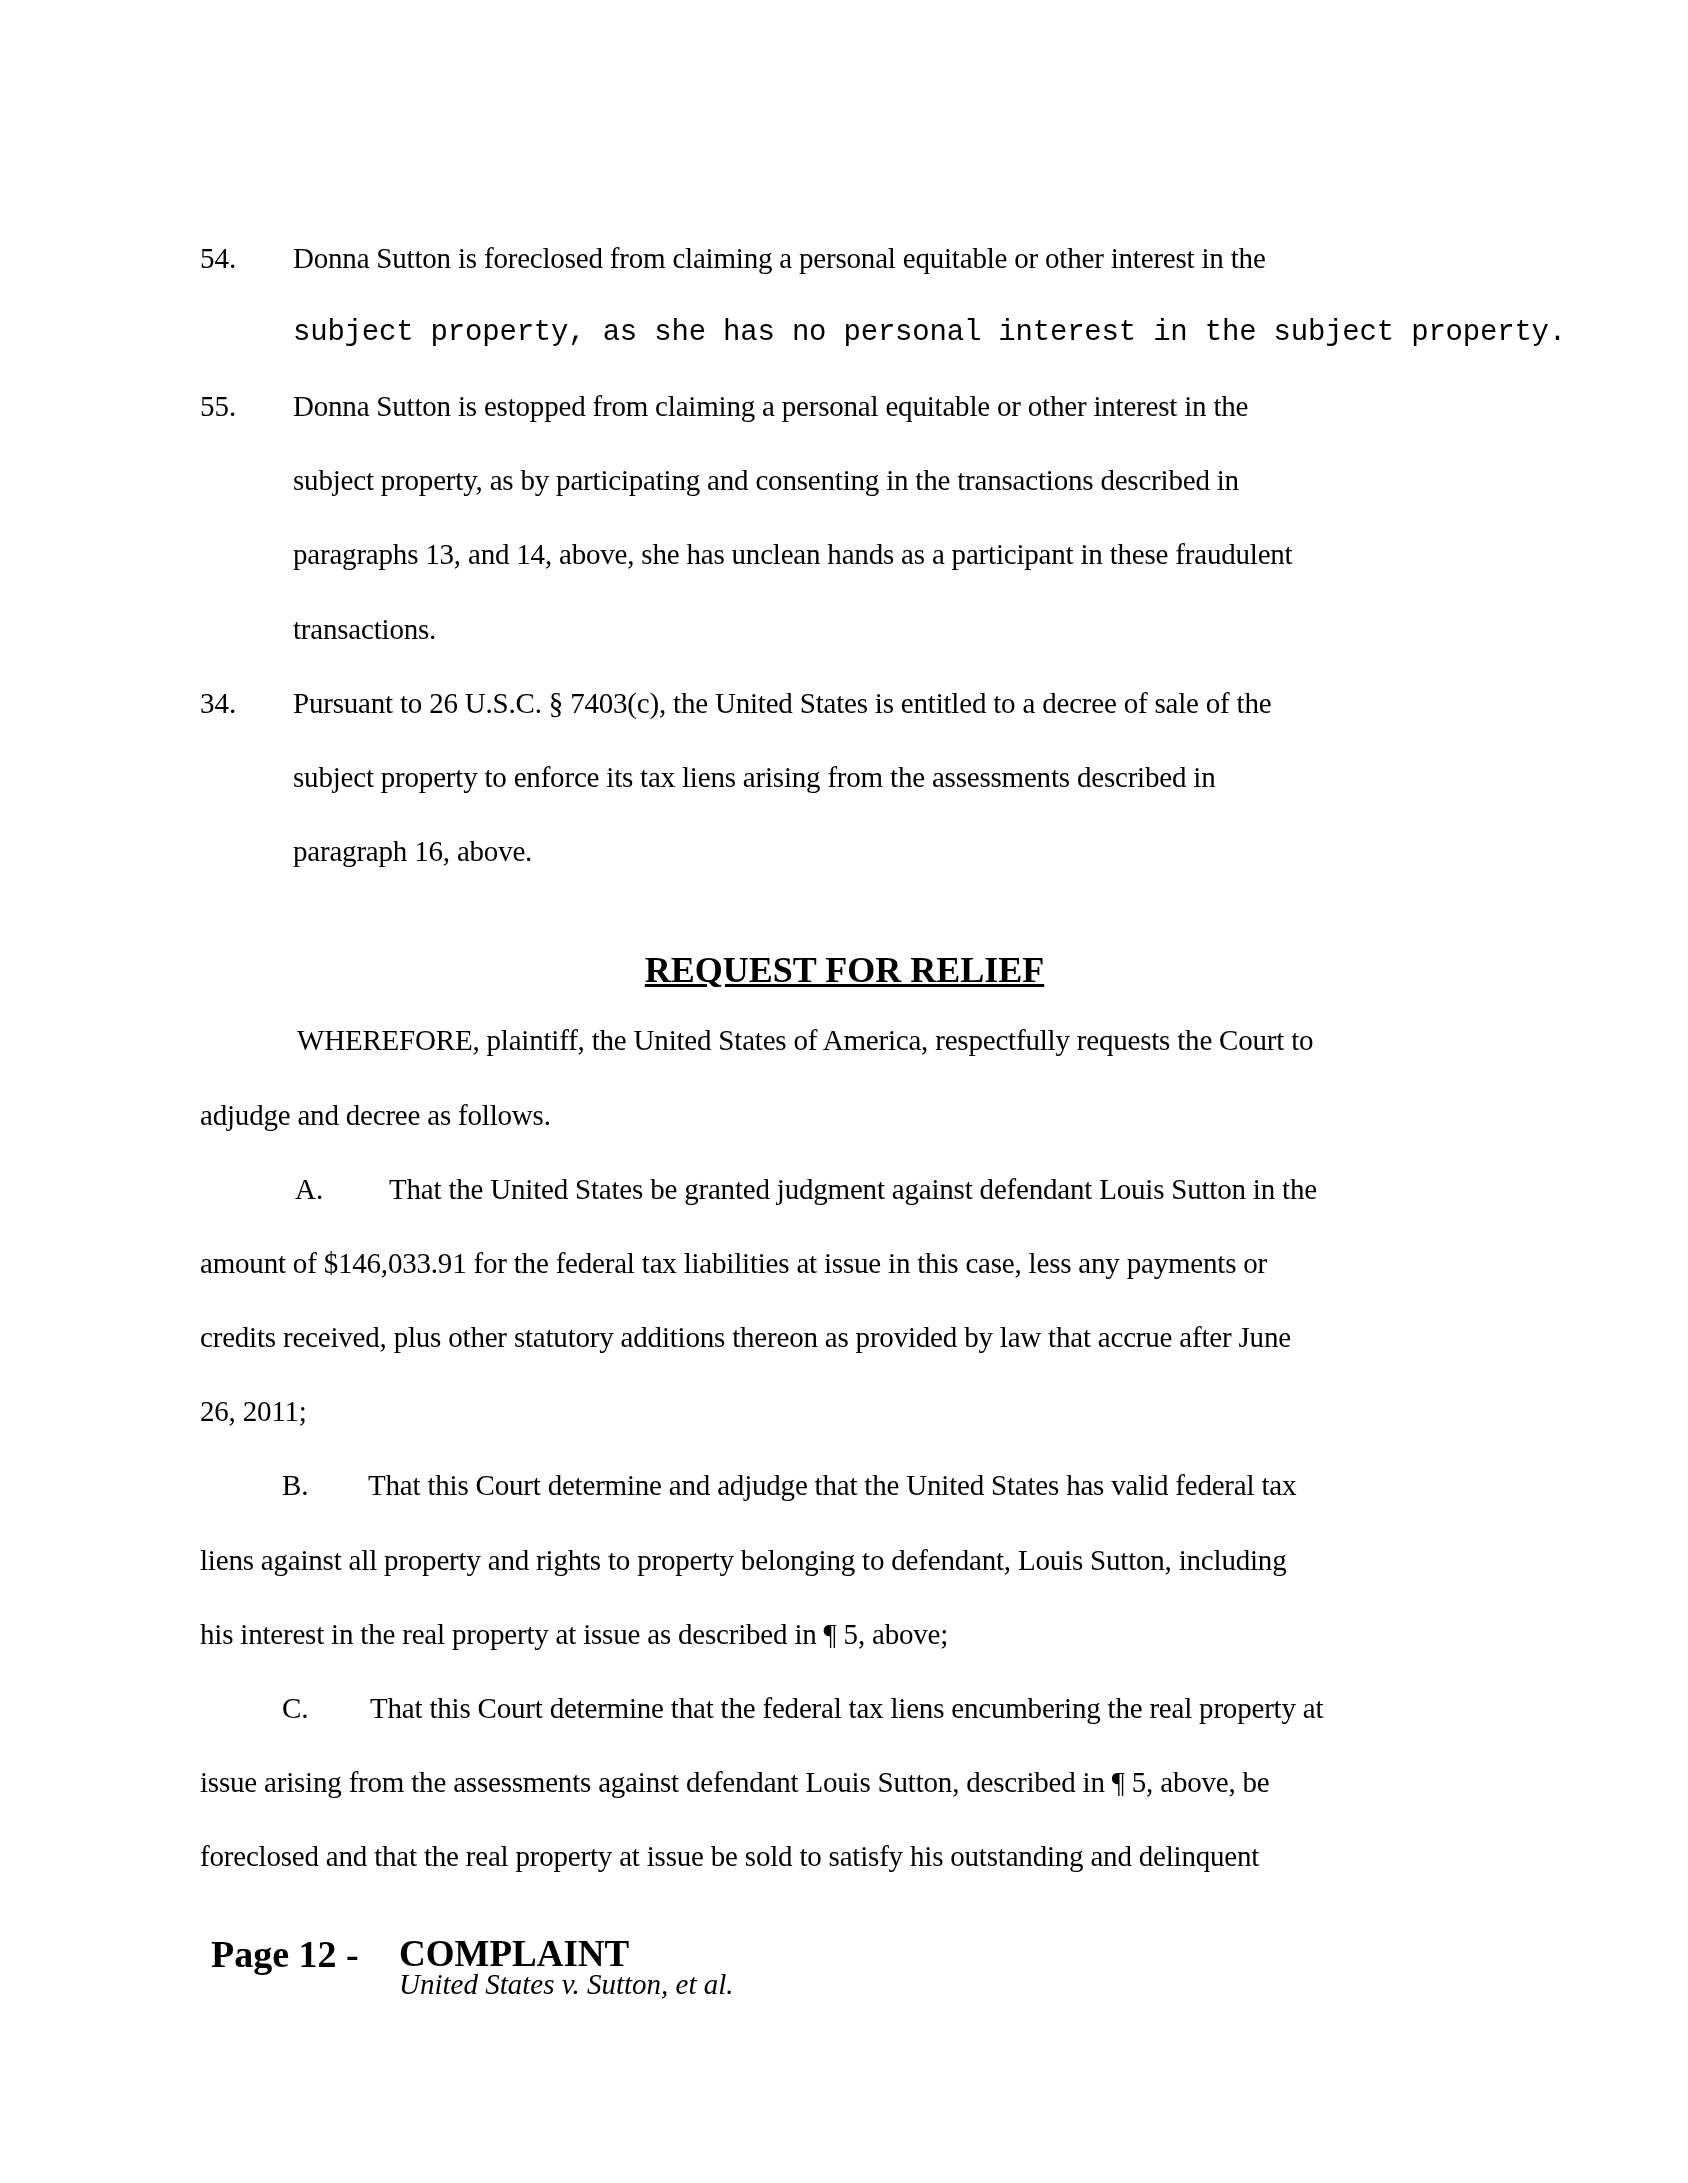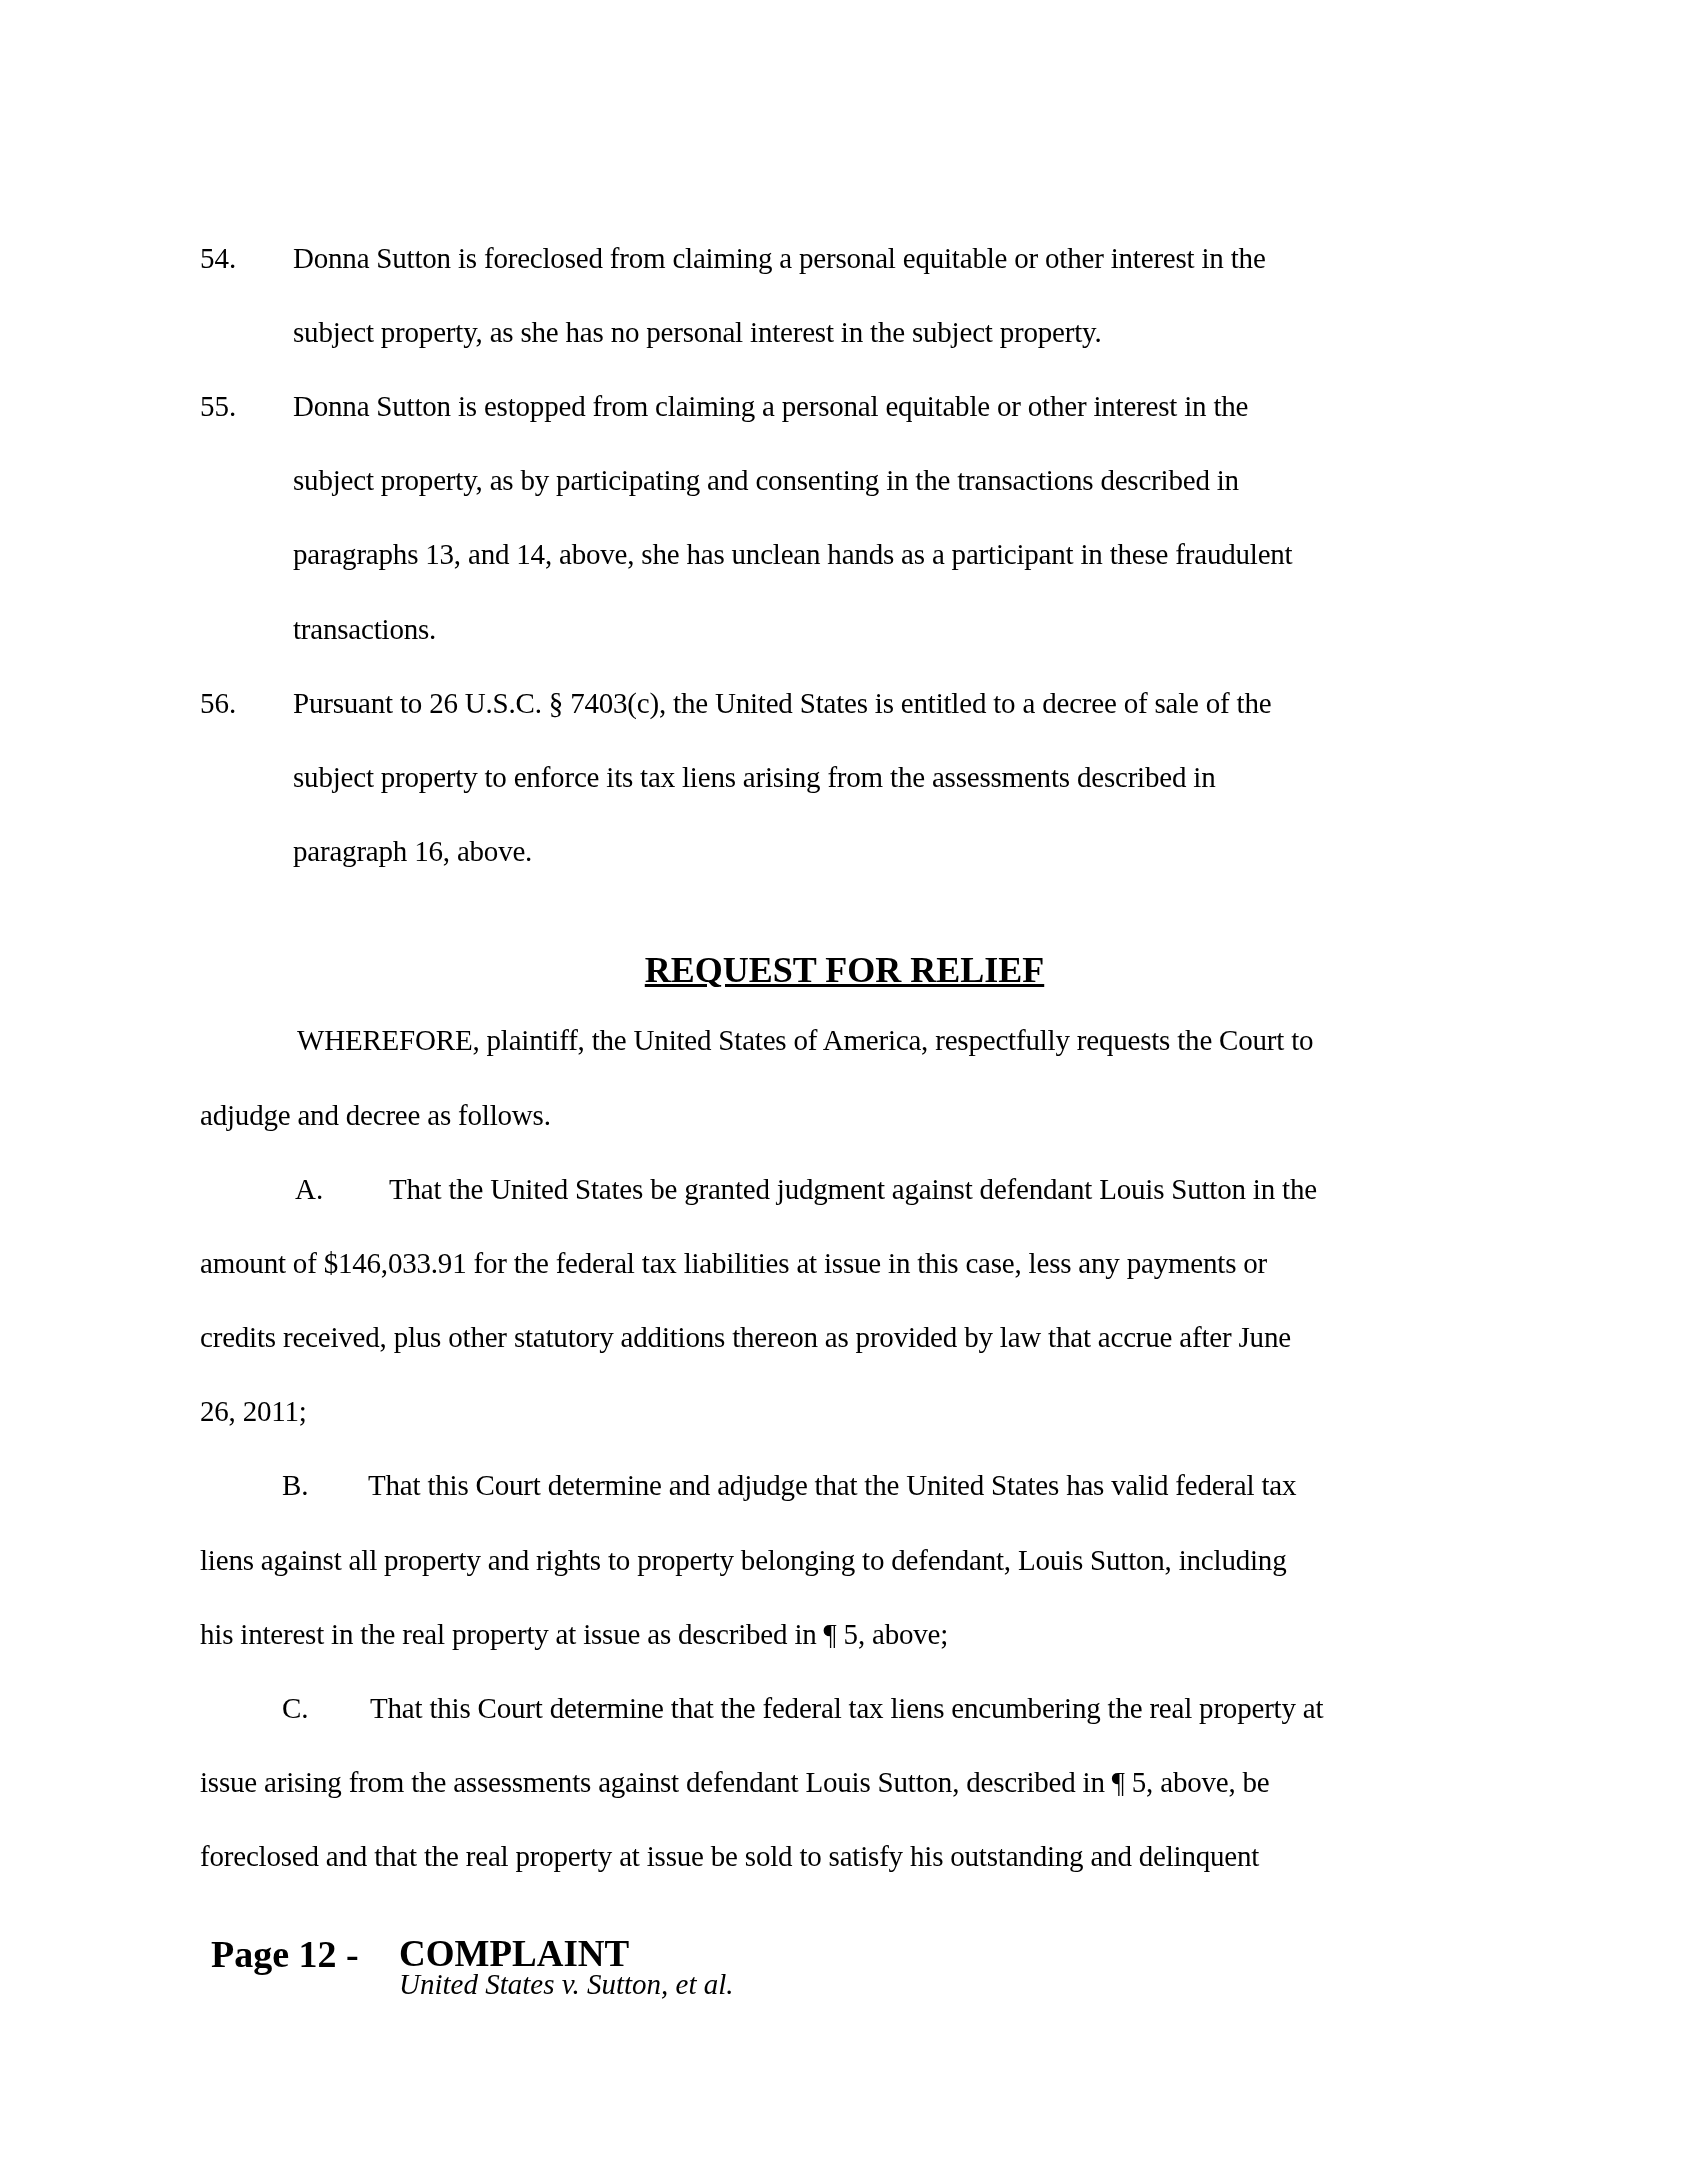--- a/index.html
+++ b/index.html
@@ -23,33 +23,33 @@
   .footer-caption { position: absolute; left: 399px; top: 1968px; font-size: 29px; font-style: italic; }
 </style>
 </head>
 <body>
 
 <div class="page">
 
   <div>
     <span class="num" style="left:200px;top:244px;">54.</span>
     <span class="line" style="left:293px;top:244px;">Donna Sutton is foreclosed from claiming a personal equitable or other interest in the</span>
-    <span class="line" style="left:293px;top:318px;">subject property, as she has no personal interest in the subject property.</span>
+    <span class="line" style="left:293px;top:318px;font-family:Liberation Mono, monospace;">subject property, as she has no personal interest in the subject property.</span>
   </div>
 
   <div>
     <span class="num" style="left:200px;top:392px;">55.</span>
     <span class="line" style="left:293px;top:392px;">Donna Sutton is estopped from claiming a personal equitable or other interest in the</span>
     <span class="line" style="left:293px;top:466px;">subject property, as by participating and consenting in the transactions described in</span>
     <span class="line" style="left:293px;top:540px;">paragraphs 13, and 14, above, she has unclean hands as a participant in these fraudulent</span>
     <span class="line" style="left:293px;top:615px;">transactions.</span>
   </div>
 
   <div>
-    <span class="num" style="left:200px;top:689px;">56.</span>
+    <span class="num" style="left:200px;top:689px;">34.</span>
     <span class="line" style="left:293px;top:689px;">Pursuant to 26 U.S.C. § 7403(c), the United States is entitled to a decree of sale of the</span>
     <span class="line" style="left:293px;top:763px;">subject property to enforce its tax liens arising from the assessments described in</span>
     <span class="line" style="left:293px;top:837px;">paragraph 16, above.</span>
   </div>
 
   <div class="heading">REQUEST FOR RELIEF</div>
 
   <div>
     <span class="line" style="left:297px;top:1026px;">WHEREFORE, plaintiff, the United States of America, respectfully requests the Court to</span>
     <span class="line" style="left:200px;top:1101px;">adjudge and decree as follows.</span>

